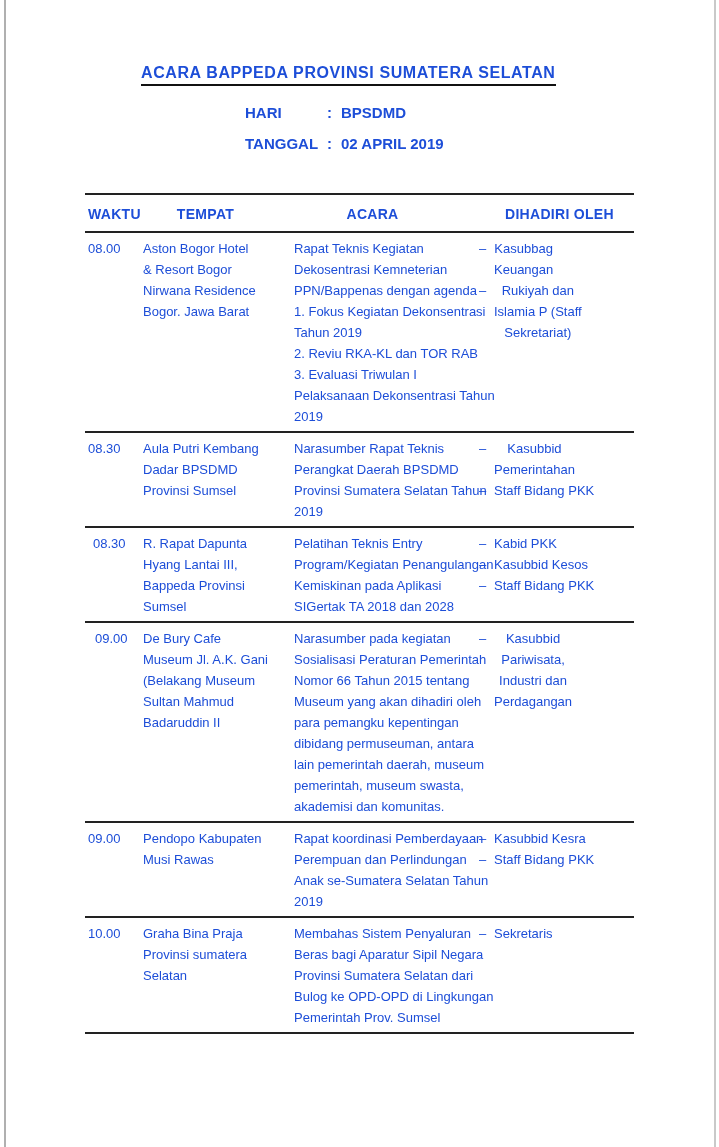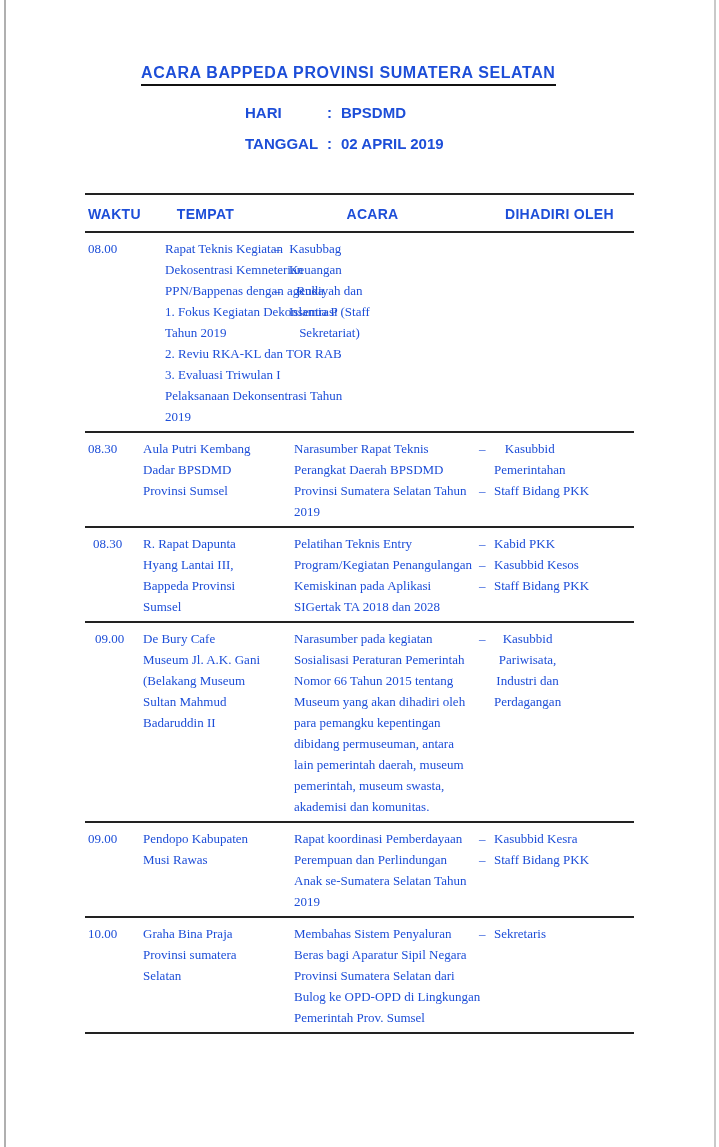--- a/index.html
+++ b/index.html
@@ -41,21 +41,21 @@
     font-weight: bold; font-size: 14px;
     letter-spacing: 0.3px;
     padding: 11px 0 9px 0;
   }
   .h-waktu { padding-left: 3px; }
   .h-tempat { text-align: center; }
   .h-acara { text-align: center; }
   .h-dihadiri { padding-left: 30px; }
 
   .trow { border-bottom: 2px solid #222; padding: 5px 0 4px 0; line-height: 21px; }
-  .cell { overflow: visible; font-family: Liberation Serif, serif; }
+  .cell { overflow: visible; }
   .c-time  { padding-left: 3px; }
   .trow:nth-child(3) .c-time { padding-left: 8px; }
   .trow:nth-child(4) .c-time { padding-left: 10px; }
   .c-place { padding-left: 2px; white-space: pre; }
   .c-event { white-space: pre; margin-left: 24px; }
   .c-att   { padding-left: 4px; }
   .att-item { display: flex; }
   .att-dash { flex: 0 0 15px; }
   .att-text { white-space: pre; text-align: center; }
 </style>
@@ -88,20 +88,24 @@
     <div class="agenda-table">
       <div class="thead">
         <div class="h-waktu">WAKTU</div>
         <div class="h-tempat">TEMPAT</div>
         <div class="h-acara">ACARA</div>
         <div class="h-dihadiri">DIHADIRI OLEH</div>
       </div>
       <div class="tbody">
           <div class="trow">
             <div class="cell c-time">08.00</div>
+            <div class="cell c-place">Aston Bogor Hotel
+&amp; Resort Bogor
+Nirwana Residence
+Bogor. Jawa Barat</div>
             <div class="cell c-event">Rapat Teknis Kegiatan
 Dekosentrasi Kemneterian
 PPN/Bappenas dengan agenda
 1. Fokus Kegiatan Dekonsentrasi
 Tahun 2019
 2. Reviu RKA-KL dan TOR RAB
 3. Evaluasi Triwulan I
 Pelaksanaan Dekonsentrasi Tahun
 2019</div>
             <div class="cell c-att">

